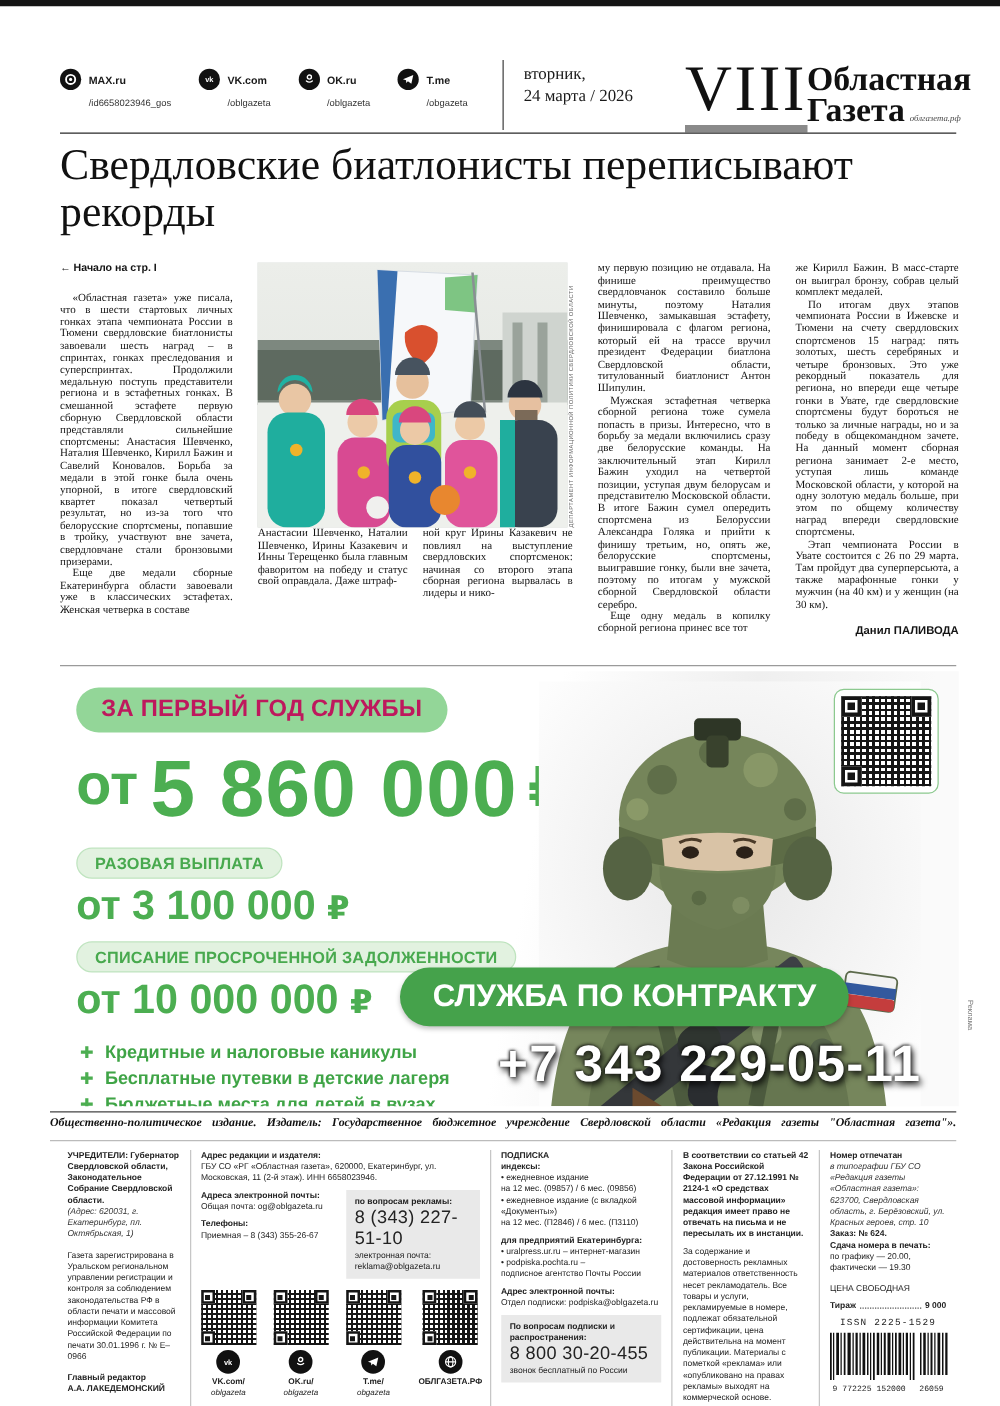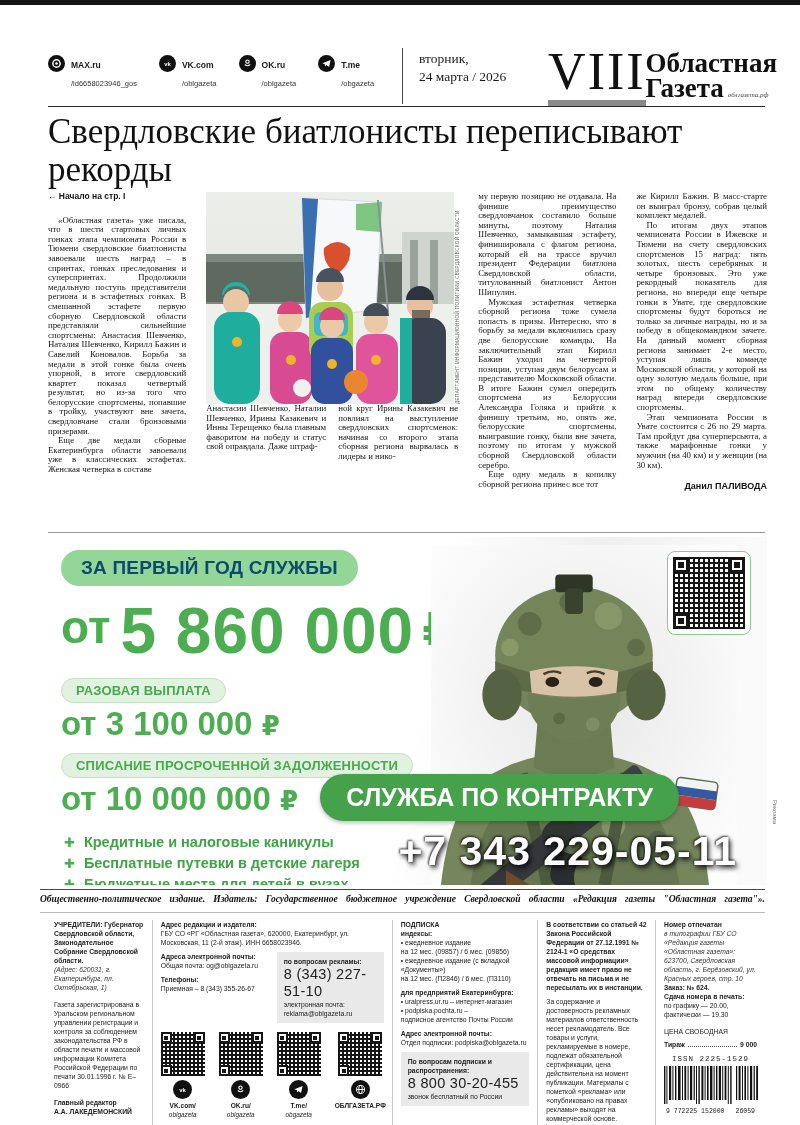--- a/index.html
+++ b/index.html
@@ -27,42 +27,42 @@
   .pageno-bar { height:6px; background:#8a8a8a; margin-top:4px; width:100%; }
   .masthead { margin-left:auto; font-family:"Liberation Serif", serif; font-weight:bold; font-size:27px; line-height:25px; color:#111; padding-top:3px; }
   .masthead .sub { font-family:"Liberation Serif", serif; font-weight:normal; font-style:italic; font-size:7px; color:#444; margin-left:4px; }
   .header-rule { position:absolute; top:106px; left:48px; right:35px; border-top:1.6px solid #2a2a2a; }
 
   
   .headline { position:absolute; top:113px; left:48px; right:35px;
     font-family:"Liberation Serif", serif; font-size:35px; line-height:38px; font-weight:normal; color:#111; }
 
   
-  .article { position:absolute; top:192px; left:48px; width:719px; height:318px; display:flex; gap:20px;justify-content:space-between; }
+  .article { position:absolute; top:210px; left:48px; width:719px; height:318px; display:flex; gap:20px;justify-content:space-between; }
   .acol { font-family:"Liberation Serif", serif; font-size:8.8px; line-height:9.6px; text-align:justify; color:#141414; }
   .acol p { text-indent:10px; }
   .c1 { width:146px; } .c4 { width:146px; } .c5 { width:138px; }
   .cmid { width:256px; position:relative; }
   .cont-note { font-family:"Liberation Sans", sans-serif; font-weight:bold; font-size:8.5px; margin-bottom:14px; text-align:left; }
   .photo-wrap { position:relative; }
   .photo { width:248px; height:212px; display:block; background:#dfe3df; }
   .photo-credit { position:absolute; top:0; right:-4px; width:10px; height:212px;
      writing-mode:vertical-rl; transform:rotate(180deg); font-size:4.6px; letter-spacing:.4px; color:#666;
      display:flex; align-items:center; }
   .caption { font-family:"Liberation Sans", sans-serif; font-weight:bold; font-size:8.4px; line-height:11px; margin:6px 0 8px; text-align:left; width:250px; }
   .subcols { display:flex; gap:12px; }
   .subcols .acol { width:120px; }
   .author { font-family:"Liberation Sans", sans-serif; font-weight:bold; font-size:9px; text-align:right; margin-top:12px; }
   .article-rule { position:absolute; top:532px; left:48px; right:35px; border-top:1px solid #9a9a9a; }
 
   
   .ad { position:absolute; top:537px; left:40px; width:727px; height:348px; overflow:hidden;
         background:linear-gradient(100deg,#ffffff 52%,#efefef 72%,#fafafa 90%); }
   .pill { display:inline-block; border-radius:20px; font-weight:bold; letter-spacing:.2px; }
-  .pill-big { background:#93d698; color:#0c4a6e; font-size:19px; padding:7px 20px; margin:13px 0 0 21px; }
+  .pill-big { background:#93d698; color:#be185d; font-size:19px; padding:7px 20px; margin:13px 0 0 21px; }
   .pill-light { background:#e2f2e0; color:#48a94e; font-size:13px; padding:4px 14px; border:1px solid #bfe4bf; }
   .amount-main { margin:8px 0 0 21px; color:#4cae51; font-weight:bold; white-space:nowrap; }
   .amount-main .ot { font-size:46px; vertical-align:10px; margin-right:10px; }
   .amount-main .num { font-size:64px; letter-spacing:1px; }
   .amount-main .rub { font-size:44px; vertical-align:8px; margin-left:8px; font-family:"DejaVu Sans", sans-serif; }
   .row2 { margin:10px 0 0 21px; }
   .amount-mid { margin:2px 0 0 21px; color:#4cae51; font-weight:bold; font-size:33px; white-space:nowrap; }
   .amount-mid .rub { font-size:26px; font-family:"DejaVu Sans", sans-serif; }
   .benefits { margin:14px 0 0 24px; }
   .benefit { display:flex; gap:9px; align-items:center; color:#3fa446; font-weight:bold; font-size:14.5px; line-height:21px; }

